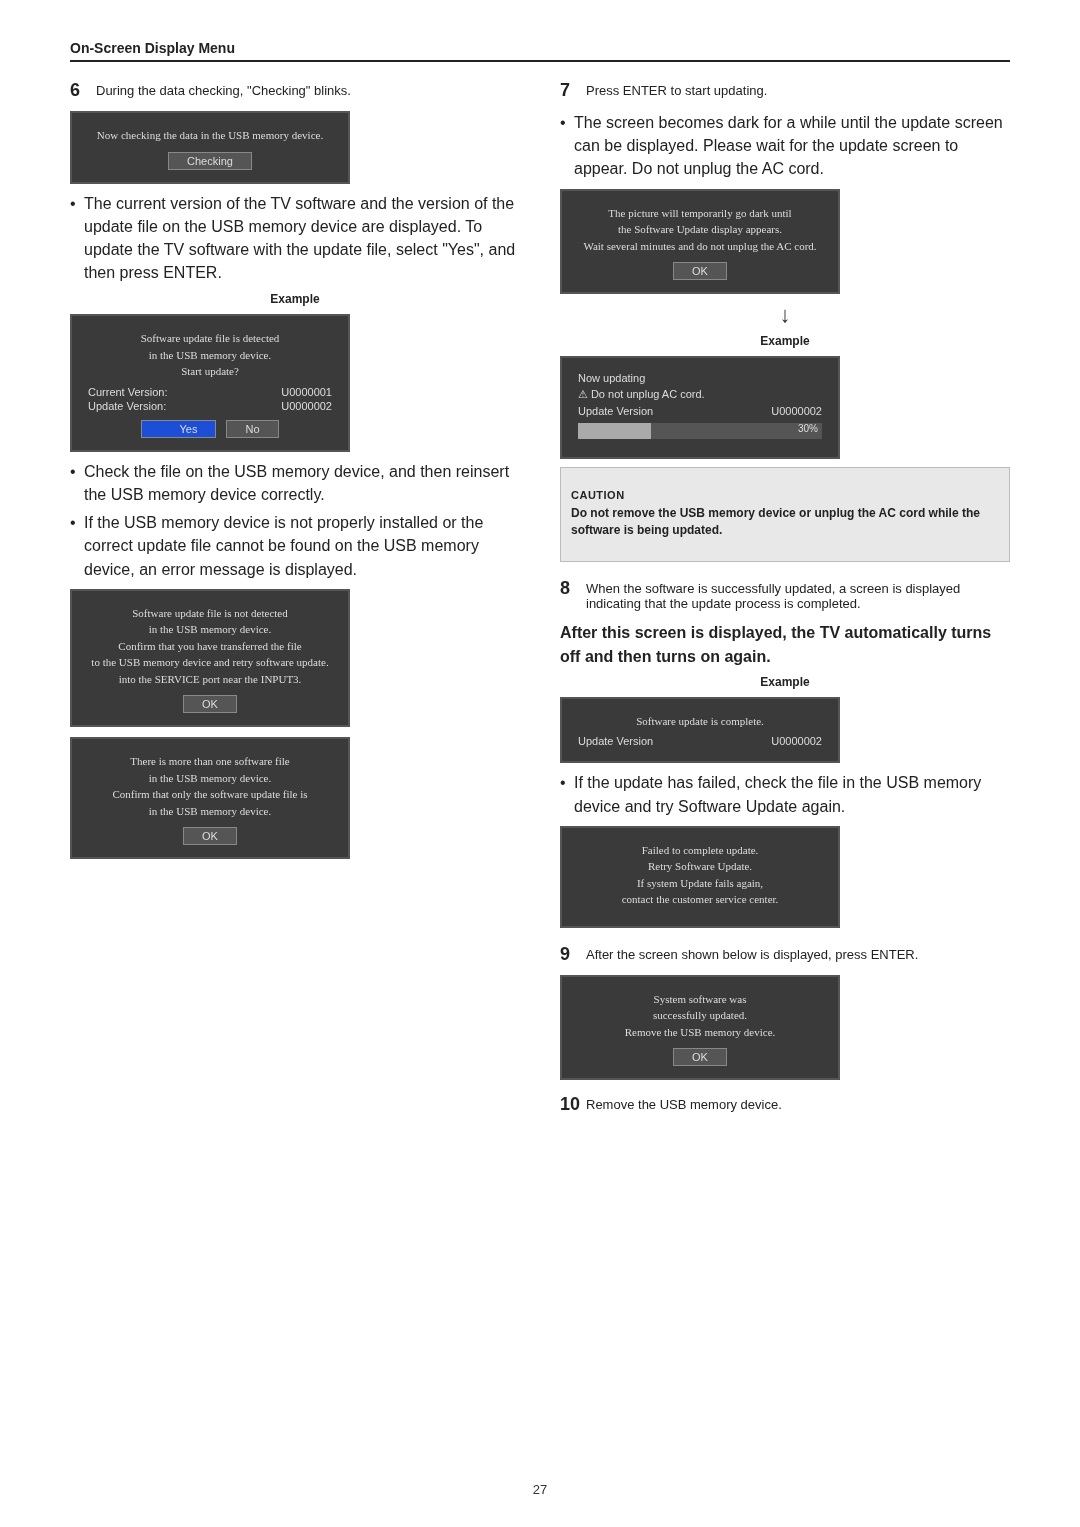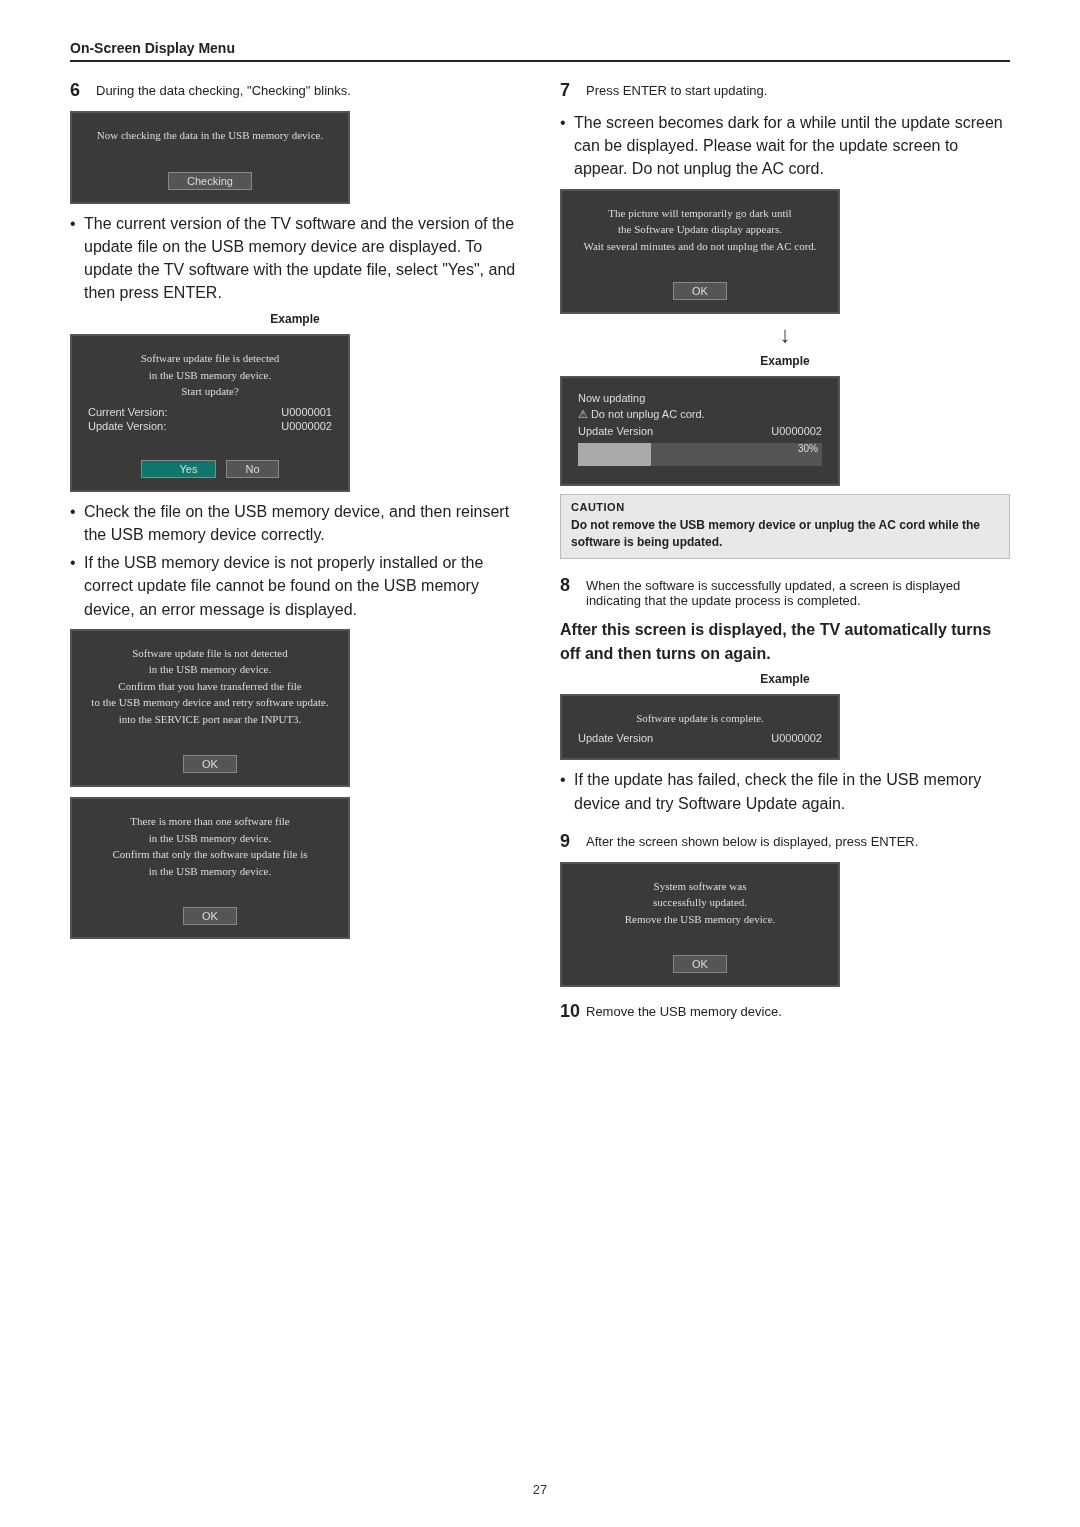--- a/index.html
+++ b/index.html
@@ -80,34 +80,33 @@
       gap: 10px;
       margin-top: 8px;
     }
     .tv-btn {
       background: #555;
       color: #ddd;
       border: 1px solid #888;
       padding: 2px 18px;
       font-size: 11px;
       cursor: default;
-      margin-top: 20px;
     }
     .tv-btn.active {
-      background: #0f766e;
+      background: #1d4ed8;
       padding-left: 37px;
     }
     .tv-screen .table-row {
       display: flex;
       justify-content: space-between;
       font-size: 11px;
       margin: 2px 0;
     }
     .tv-screen .progress-bar-wrap {
-      height: 23px;
+      height: 16px;
       background: #555;
       margin: 6px 0;
       position: relative;
     }
     .tv-screen .progress-bar-fill {
       height: 100%;
       background: #aaa;
     }
     .tv-screen .progress-label {
       position: absolute;
@@ -142,21 +141,21 @@
       line-height: 1.45;
     }
     .bullet-list li::before {
       content: "•";
       position: absolute;
       left: 0;
     }
     .caution-box {
       background: #e8e8e8;
       border: 1px solid #bbb;
-      padding: 6px 10px;
+      padding: 21px 10px;
       margin: 8px 0;
       font-size: 12px;
     }
     .caution-box .caution-title {
       font-weight: bold;
       font-size: 11px;
       color: #222;
       margin-bottom: 4px;
       text-transform: uppercase;
       letter-spacing: 0.5px;
@@ -342,20 +341,28 @@
           <span>U0000002</span>
         </div>
       </div>
 
       <ul class="bullet-list">
         <li>
           <span>If the update has failed, check the file in the USB memory device and try Software Update again.</span>
         </li>
       </ul>
 
+      <div class="tv-screen narrow">
+        <div class="screen-text">
+          <div>Failed to complete update.</div>
+          <div>Retry Software Update.</div>
+          <div>If system Update fails again,</div>
+          <div>contact the customer service center.</div>
+        </div>
+      </div>
 
       <div class="step-header" style="margin-top:16px;">
         <span class="step-num">9</span>
         <span class="step-text">After the screen shown below is displayed, press <strong>ENTER</strong>.</span>
       </div>
 
       <div class="tv-screen narrow">
         <div class="screen-text">
           <div>System software was</div>
           <div>successfully updated.</div>

